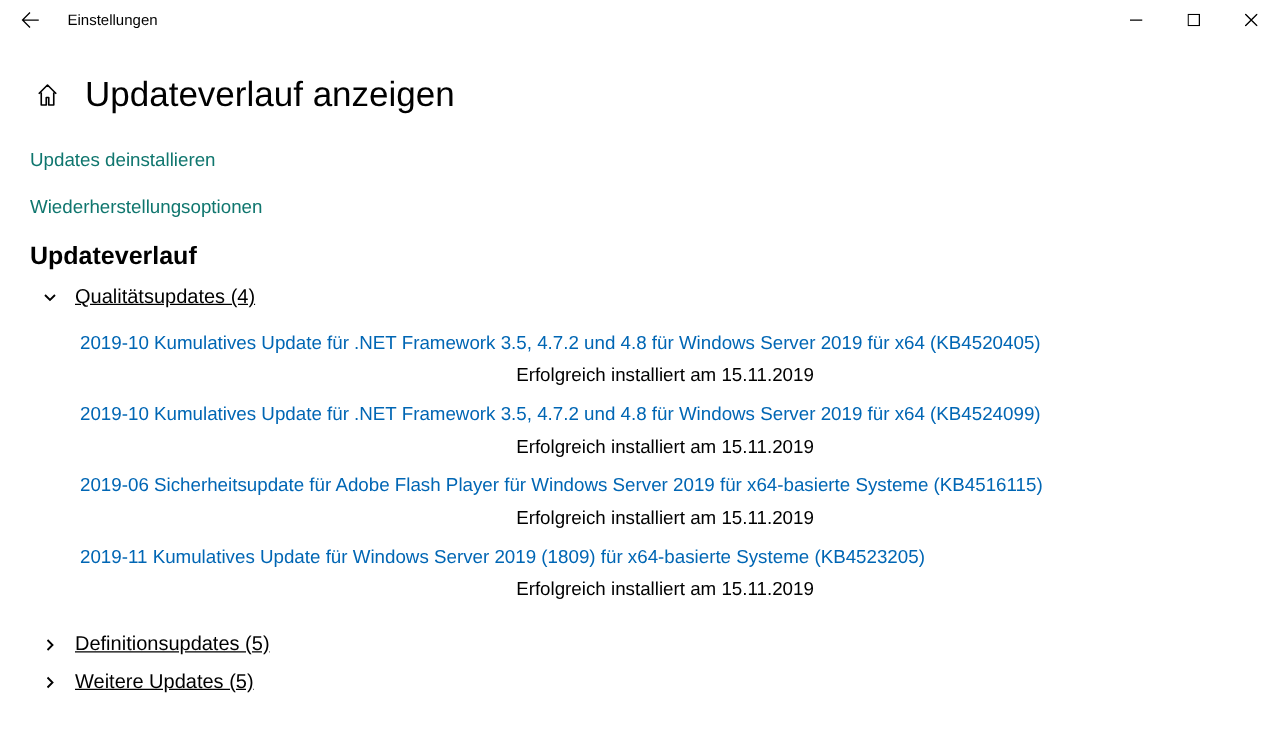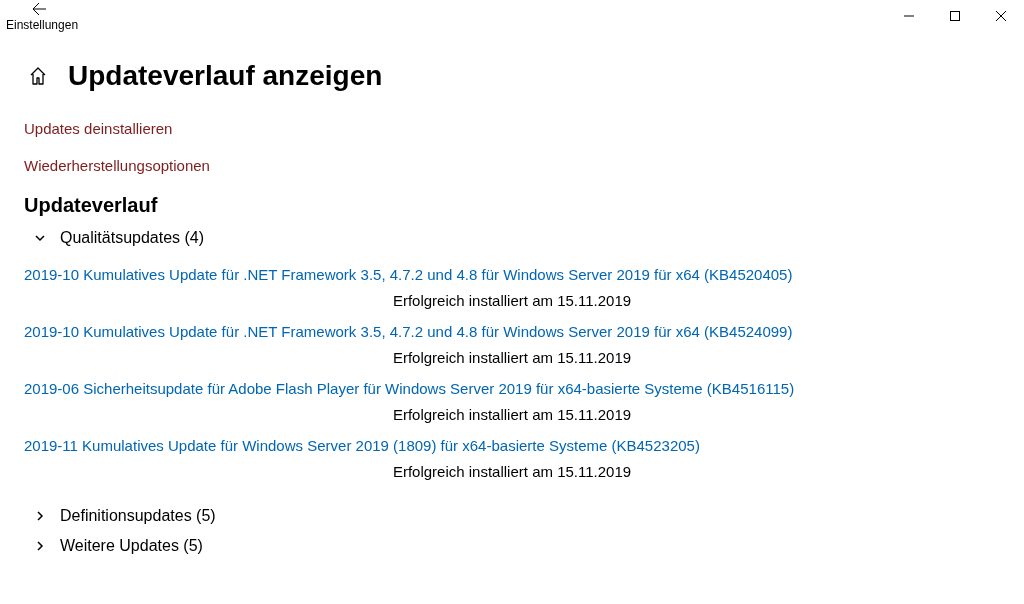--- a/index.html
+++ b/index.html
@@ -1,40 +1,40 @@
 <!DOCTYPE html>
 <html><head>
   <meta charset="utf-8">
   <style>
     * { box-sizing: border-box; margin: 0; padding: 0; }
     body { width: 1024px; height: 604px; font-family: "Segoe UI", Tahoma, sans-serif; background: #fff; color: #000; overflow: hidden; }
 
     
     .titlebar { height: 32px; display: flex; align-items: center; justify-content: space-between; }
-    .tb-left { display: flex; align-items: center; height: 100%; flex-direction: column; }
+    .tb-left { display: flex; align-items: center; height: 100%; }
     .back-btn { width: 48px; height: 32px; display: flex; align-items: center; justify-content: center; }
     .app-title { font-size: 12px; padding-left: 6px; }
     .win-controls { display: flex; height: 100%; }
     .win-btn { width: 46px; height: 32px; display: flex; align-items: center; justify-content: center; }
 
     
     .content { padding: 8px 24px 0 24px; }
     .page-head { display: flex; align-items: center; margin-top: 20px; margin-bottom: 28px; }
     .home-icon { width: 20px; height: 20px; margin-left: 4px; margin-right: 20px; display: flex; align-items: center; justify-content: center; }
-    .page-title { font-size: 28px; font-weight: 700; }
+    .page-title { font-size: 28px; font-weight: 400; }
 
-    .link { color: #7f1d1d; font-size: 15px; display: inline-block; margin-bottom: 20px; cursor: pointer; }
+    .link { color: #0f766e; font-size: 15px; display: inline-block; margin-bottom: 20px; cursor: pointer; }
 
     .section-title { font-size: 20px; font-weight: 600; margin-top: 0; margin-bottom: 6px; }
 
-    .cat-row { display: flex; align-items: center; padding: 6px 0 6px 8px; cursor: pointer; }
+    .cat-row { display: flex; align-items: center; padding: 6px 0 6px 8px; cursor: pointer; text-decoration: underline; }
     .chev { width: 16px; height: 16px; margin-right: 12px; display: flex; align-items: center; justify-content: center; }
     .cat-label { font-size: 16px; }
 
-    .update-list { }
+    .update-list { margin-left: 40px; }
     .update-item { margin-top: 12px; }
     .update-title { color: #0066b4; font-size: 15px; line-height: 1.3; cursor: pointer; }
     .update-status { font-size: 15px; margin-top: 6px; line-height: 1.3; text-align: center; }
 
     .spacer-sm { height: 20px; }
   </style>
 </head>
 <body>
 
 <div class="titlebar">

